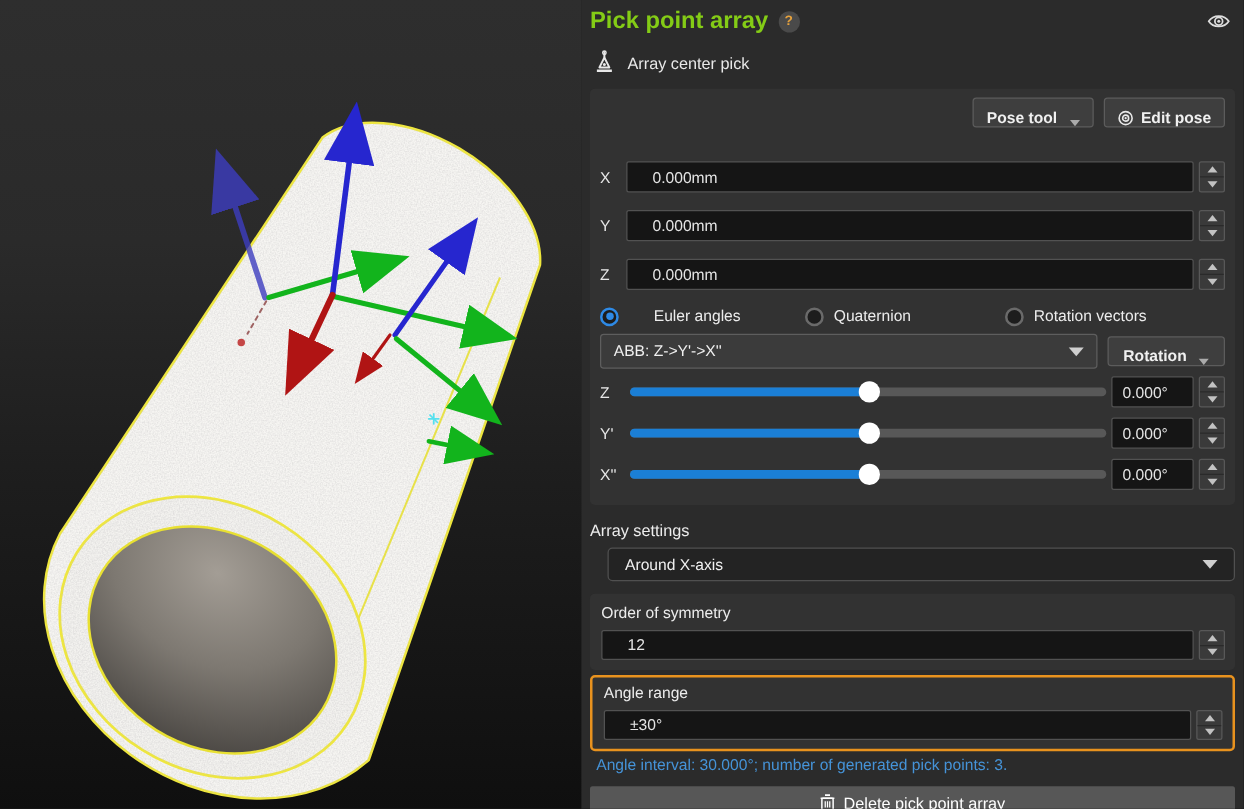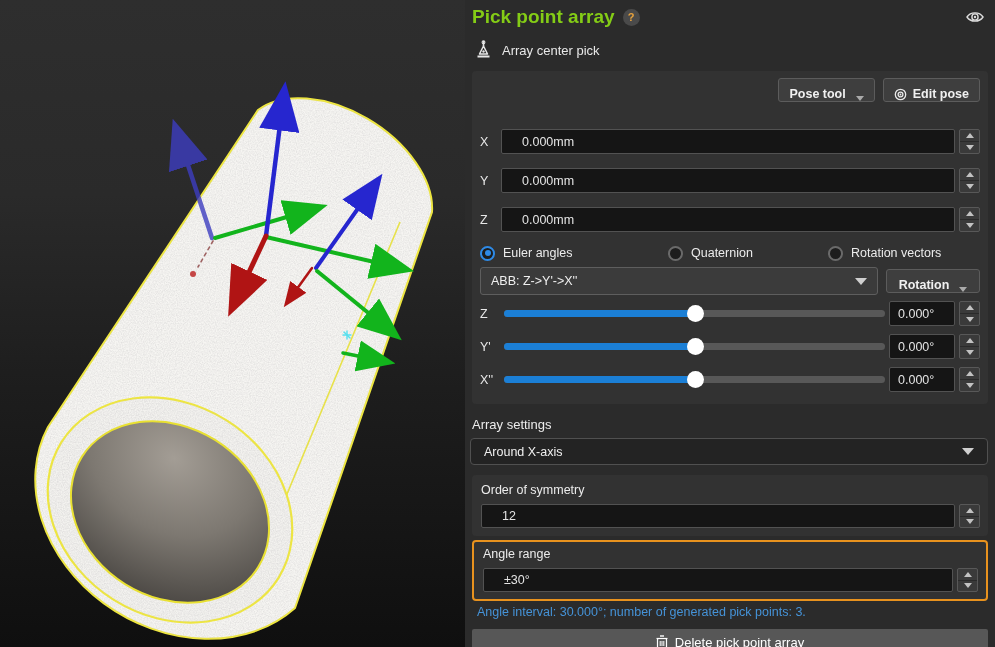--- a/index.html
+++ b/index.html
@@ -42,21 +42,21 @@
     border-radius:2px; display:flex; flex-direction:column; }
   .spin-btn { flex:1; display:flex; align-items:center; justify-content:center; cursor:pointer; }
   .spin-btn + .spin-btn { border-top:1px solid #2a2a2a; }
   .tri-up { width:0; height:0; border-left:4px solid transparent; border-right:4px solid transparent;
     border-bottom:5px solid #c2c2c2; }
   .tri-dn { width:0; height:0; border-left:4px solid transparent; border-right:4px solid transparent;
     border-top:5px solid #c2c2c2; }
 
   .radio-row { display:flex; align-items:center; height:16px; margin-top:13px; }
   .radio-item { display:flex; align-items:center; cursor:pointer; }
-  .radio-item.c1 { width:188px; }
+  .radio-item.c1 { width:164px;gap:20px; }
   .radio-item.c2 { width:160px; }
   .rdot { width:15px; height:15px; border-radius:50%; background:#1d1d1d; border:2px solid #6a6a6a; position:relative; }
   .radio-item.on .rdot { border-color:#2e8ae6; }
   .radio-item.on .rdot::after { content:""; position:absolute; left:2.5px; top:2.5px; width:6px; height:6px;
     border-radius:50%; background:#2e8ae6; }
   .rlbl { margin-left:8px; color:#ececec; }
 
   .combo-row { display:flex; align-items:center; height:28px; margin-top:6px; gap:8px; }
   .combo { flex:1; height:28px; background:#3b3b3b; border:1px solid #5e5e5e; border-radius:3px;
     display:flex; align-items:center; padding:0 10px; color:#f0f0f0; cursor:pointer; }
@@ -69,21 +69,21 @@
   .slider-row.first { margin-top:6px; }
   .sl-lbl { width:24px; color:#e8e8e8; }
   .track { flex:1; height:7px; border-radius:3.5px; background:#585858; position:relative; margin-right:4px; }
   .fill { position:absolute; left:0; top:0; height:7px; border-radius:3.5px; background:#1b7fd6; }
   .knob { position:absolute; top:-5px; width:17px; height:17px; border-radius:50%; background:#ffffff;
     transform:translateX(-8px); cursor:pointer; }
   .val-box { width:66px; height:25px; background:#151515; border:1px solid #525252; border-radius:2px;
     display:flex; align-items:center; padding-left:8px; color:#e4e4e4; }
 
   .section-lbl { margin:13px 7px 0 7px; font-size:13px; color:#ececec; }
-  .big-combo { display:flex; align-items:center; height:27px; margin:6px 7px 0 5px; background:#232323;
+  .big-combo { display:flex; align-items:center; height:27px; margin:6px 7px 0 21px; background:#232323;
     border:1px solid #505050; border-radius:4px; padding:0 13px; color:#f0f0f0; cursor:pointer; }
 
   .gbox2 { background:#323232; border-radius:4px; margin:10px 7px 0 7px; padding:8px 8px 8px 9px; }
   .g2-lbl { font-size:12.5px; color:#ececec; }
   .g2-row { display:flex; align-items:center; height:24px; margin-top:7px; }
   .g2-row .field { height:24px; }
   .g2-row .spin { height:24px; }
 
   .gbox3 { background:#323232; border:2px solid #E8921E; border-radius:4px; margin:4px 7px 0 7px; padding:5px 8px 7px 9px; }
 

